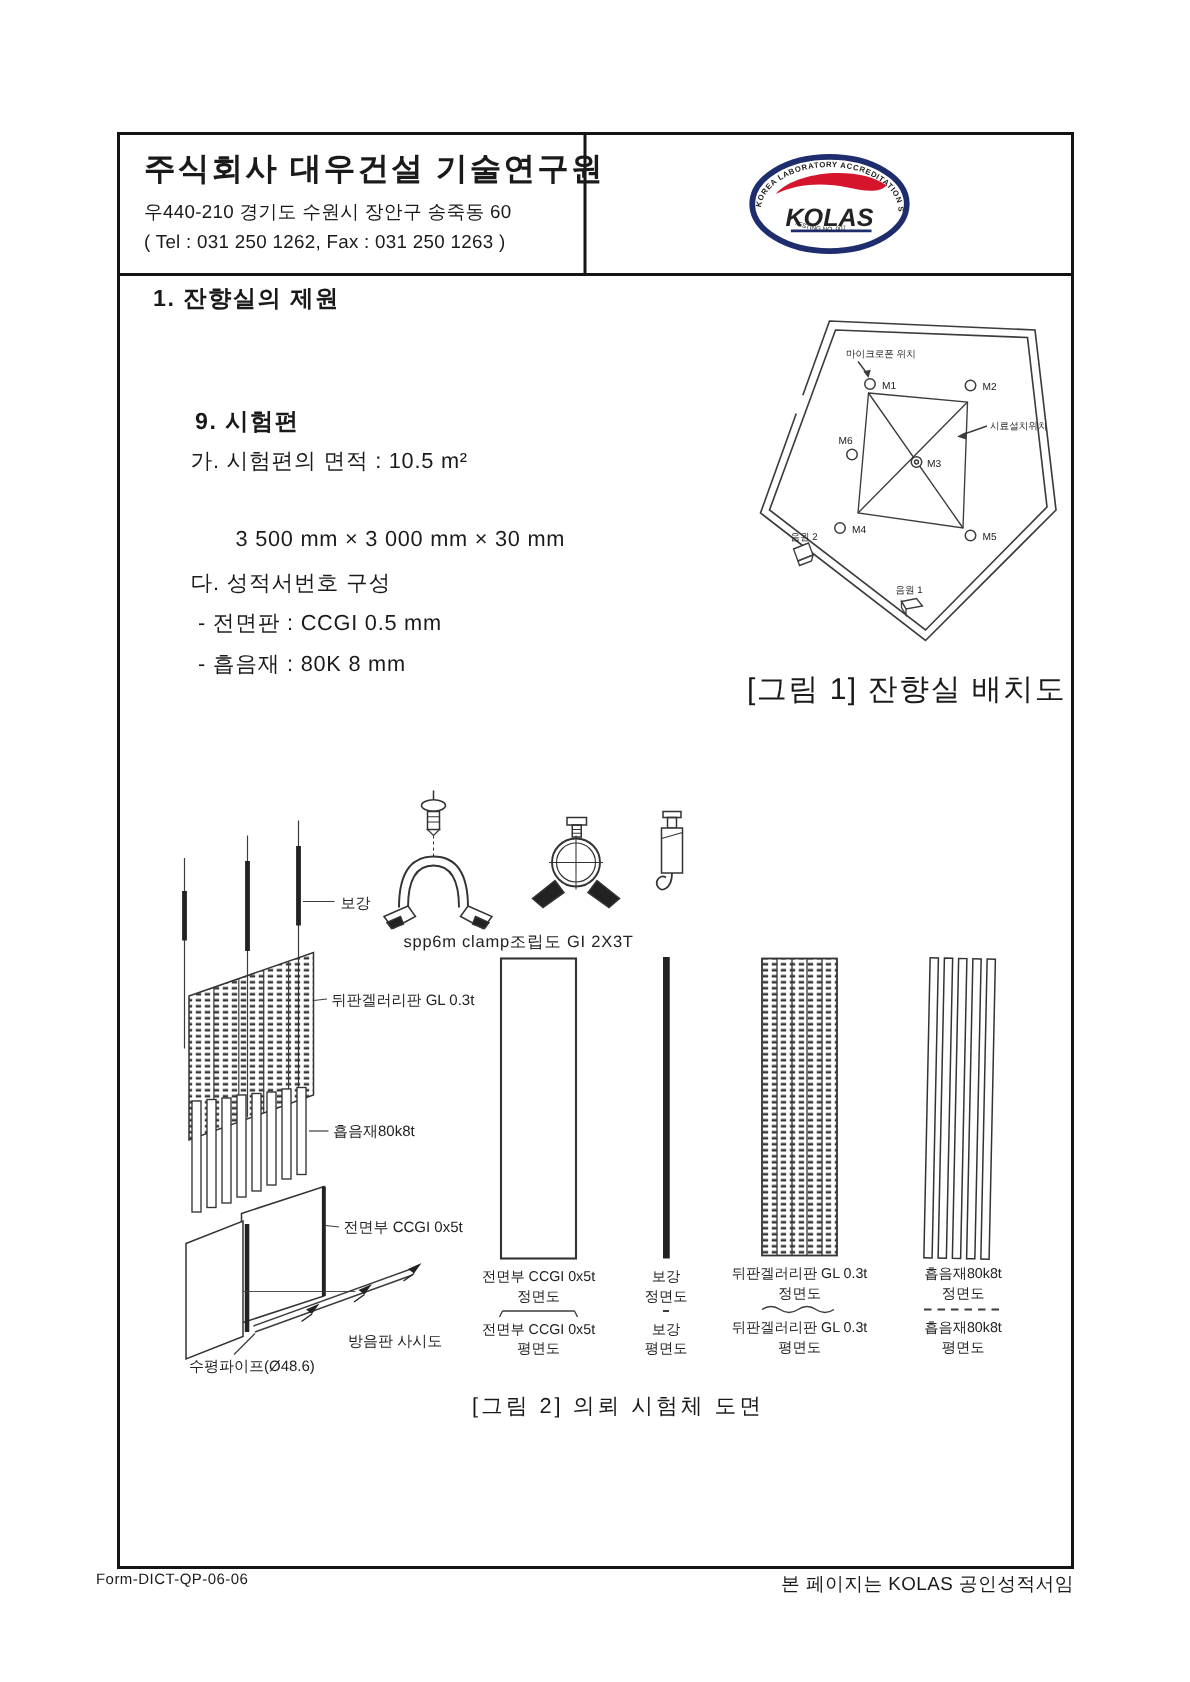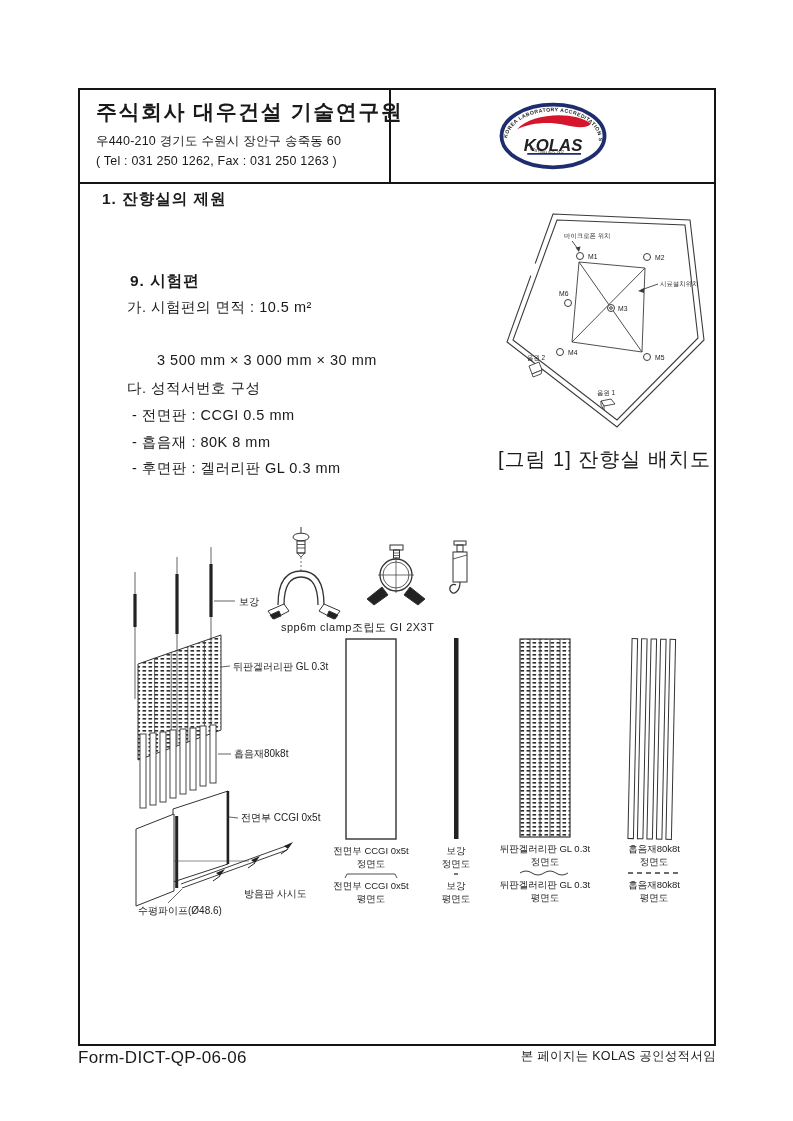--- a/index.html
+++ b/index.html
@@ -29,24 +29,24 @@
   .s9-a  { left:47px;  top:208px; }
   .s9-b  { left:47px;  top:235px; }
   .s9-bs { left:77px;  top:262px; }
   .s9-c  { left:47px;  top:289px; }
   .s9-d1 { left:52px;  top:316px; }
   .s9-d2 { left:52px;  top:343px; }
   .s9-d3 { left:52px;  top:369px; }
 
   .fig1-wrap { position:absolute; left:418px; top:108px; width:220px; height:238px; }
   .fig1-cap  { position:absolute; left:418px; top:356px; width:220px; font-size:20px; letter-spacing:1px; white-space:nowrap; }
-  .fig2-wrap { position:absolute; left:38px; top:427px; width:604px; height:402px; }
+  .fig2-wrap { position:absolute; left:26px; top:427px; width:604px; height:402px; }
   .fig2-cap  { position:absolute; left:30px; top:838px; width:604px; text-align:center; font-size:14.5px; letter-spacing:2px; }
 
-  .footer-left  { position:absolute; left:78px;  top:1048px; font-size:17px; letter-spacing:0.3px; }
+  .footer-left  { position:absolute; left:64px;  top:1048px; font-size:10px; letter-spacing:0.3px; }
   .footer-right { position:absolute; right:77px; top:1048px; font-size:12.5px; letter-spacing:0.3px;margin-left:48px; }
 
   svg text { fill:#222; }
   .ln { stroke:#3c3c3c; fill:none; }
 </style>
 </head>
 <body>
 
 <div class="page">
   <div class="doc-border">
@@ -74,21 +74,20 @@
     </div>
 
     <div class="abs h15 s8-h">1. 잔향실의 제원</div>
 
     <div class="abs h15 s9-h">9. 시험편</div>
     <div class="abs t14 s9-a">가. 시험편의 면적 : 10.5 m²</div>
     <div class="abs t14 s9-bs">3 500 mm × 3 000 mm ×  30 mm</div>
     <div class="abs t14 s9-c">다. 성적서번호 구성</div>
     <div class="abs t14 s9-d1">- 전면판 : CCGI 0.5 mm</div>
     <div class="abs t14 s9-d2">- 흡음재 : 80K 8 mm</div>
-    <div class="abs t14 s9-d3">- 후면판 : 겔러리판 GL 0.3 mm</div>
 
     <div class="fig1-wrap">
       <svg width="220" height="238" viewBox="0 0 220 238">
         <g stroke="#3c3c3c" stroke-width="1.1" fill="none">
           <polygon points="55,16 192,22 206,142 119,229 9,144"></polygon>
           <polygon points="59,22 187,27 200,140 119,222 15,142"></polygon>
         </g>
 
         <rect x="26" y="66" width="13" height="10" fill="#fff" transform="rotate(-70 32 71)"></rect>
         <rect x="42" y="193" width="13" height="10" fill="#fff" transform="rotate(38 48 198)"></rect>
@@ -294,17 +293,18 @@
             <rect x="550" y="122" width="5.5" height="200"></rect>
           </g>
           <text x="536" y="335" font-size="9.5" text-anchor="middle">흡음재80k8t</text>
           <text x="536" y="348" font-size="9.5" text-anchor="middle">정면도</text>
           <line class="ln" x1="510" y1="356" x2="560" y2="356" stroke-width="1.3" stroke-dasharray="5,4"></line>
           <text x="536" y="371" font-size="9.5" text-anchor="middle">흡음재80k8t</text>
           <text x="536" y="384" font-size="9.5" text-anchor="middle">평면도</text>
         </g>
       </svg>
     </div>
+    <div class="fig2-cap">[그림 2] 의뢰 시험체 도면</div>
   </div>
 
   <div class="footer-left">Form-DICT-QP-06-06</div>
   <div class="footer-right">본 페이지는 KOLAS 공인성적서임</div>
 </div>
 
 </body></html>

